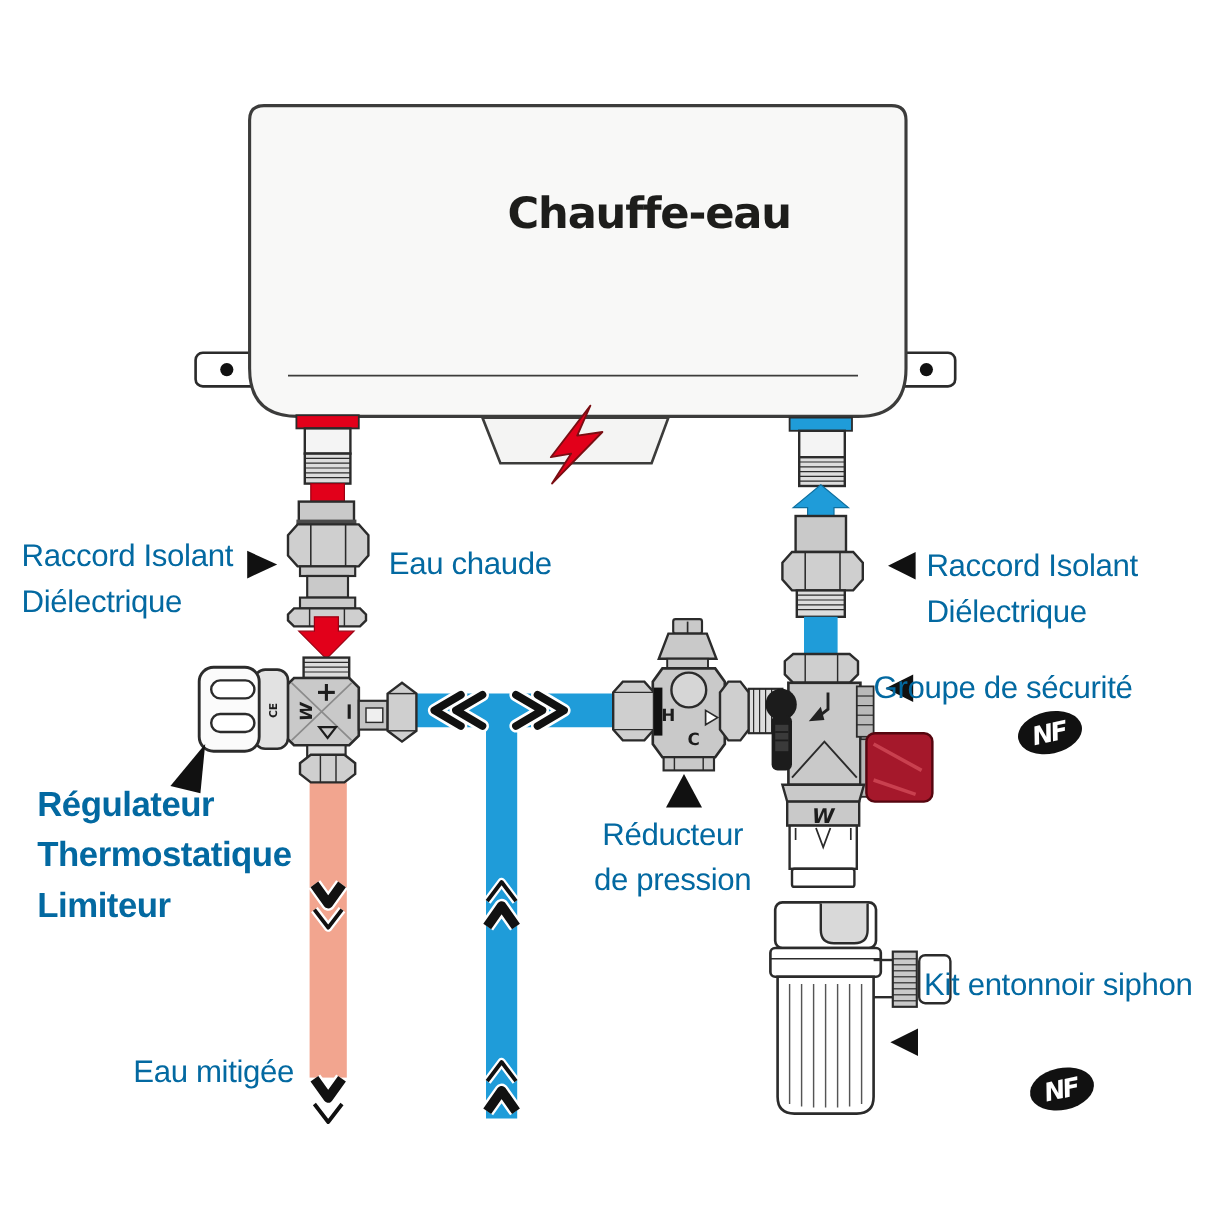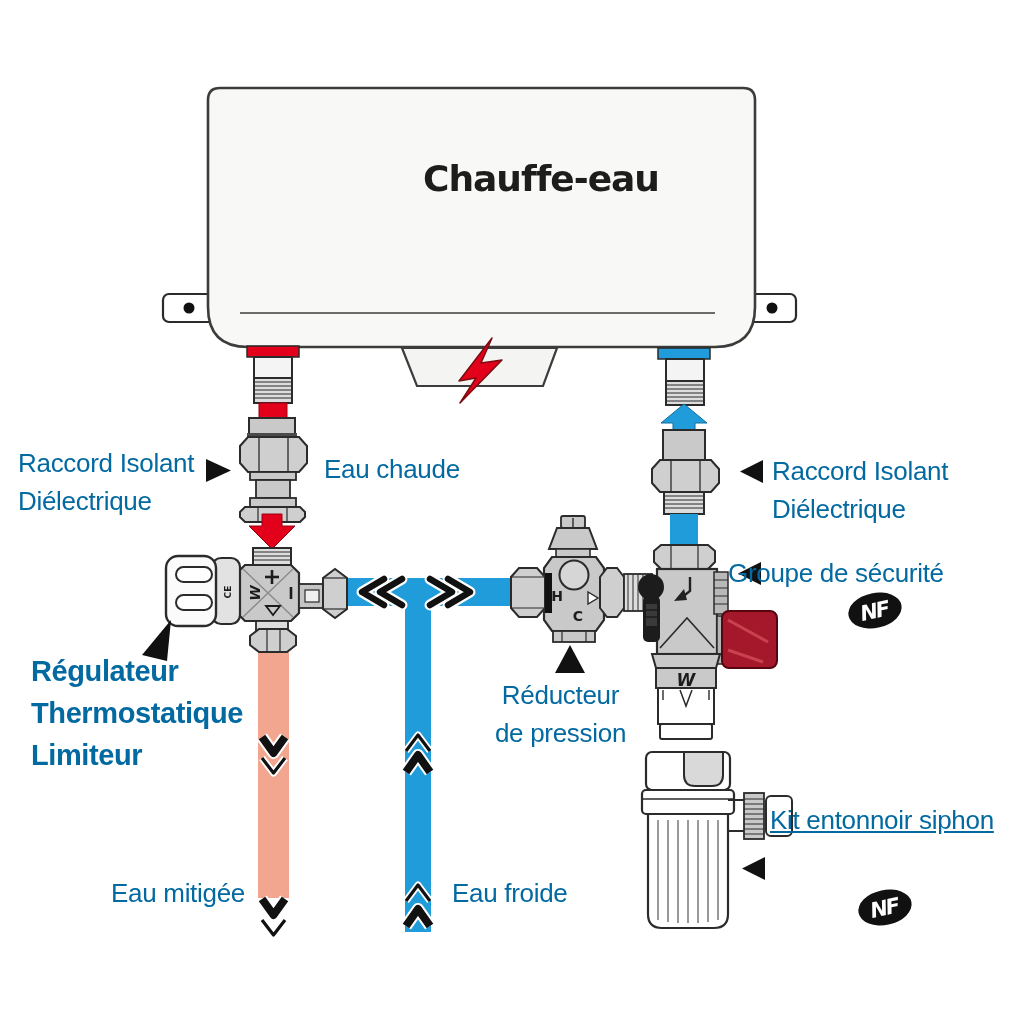--- a/index.html
+++ b/index.html
@@ -323,21 +323,20 @@
   <div>Limiteur</div>
 </div>
 
 <div class="lbl" id="lbl-eau-mitigee" style="left:100px;top:874px;">Eau mitigée</div>
 
 <div class="lbl" id="lbl-reducteur" style="left:468px;top:676px;">
   <div>Réducteur</div>
   <div>de pression</div>
 </div>
 
-<div class="lbl" style="left:452px;top:874px;">Eau froide</div>
-
-<div class="lbl" style="left:770px;top:801px;text-decoration:underline;">Kit entonnoir siphon</div>
+
+<div class="lbl" style="left:770px;top:801px;">Kit entonnoir siphon</div>
 
 <div class="nf-badge" style="left:858px;top:890px;">
   <span>NF</span>
 </div>
 
 </div>
 
 </body></html>

